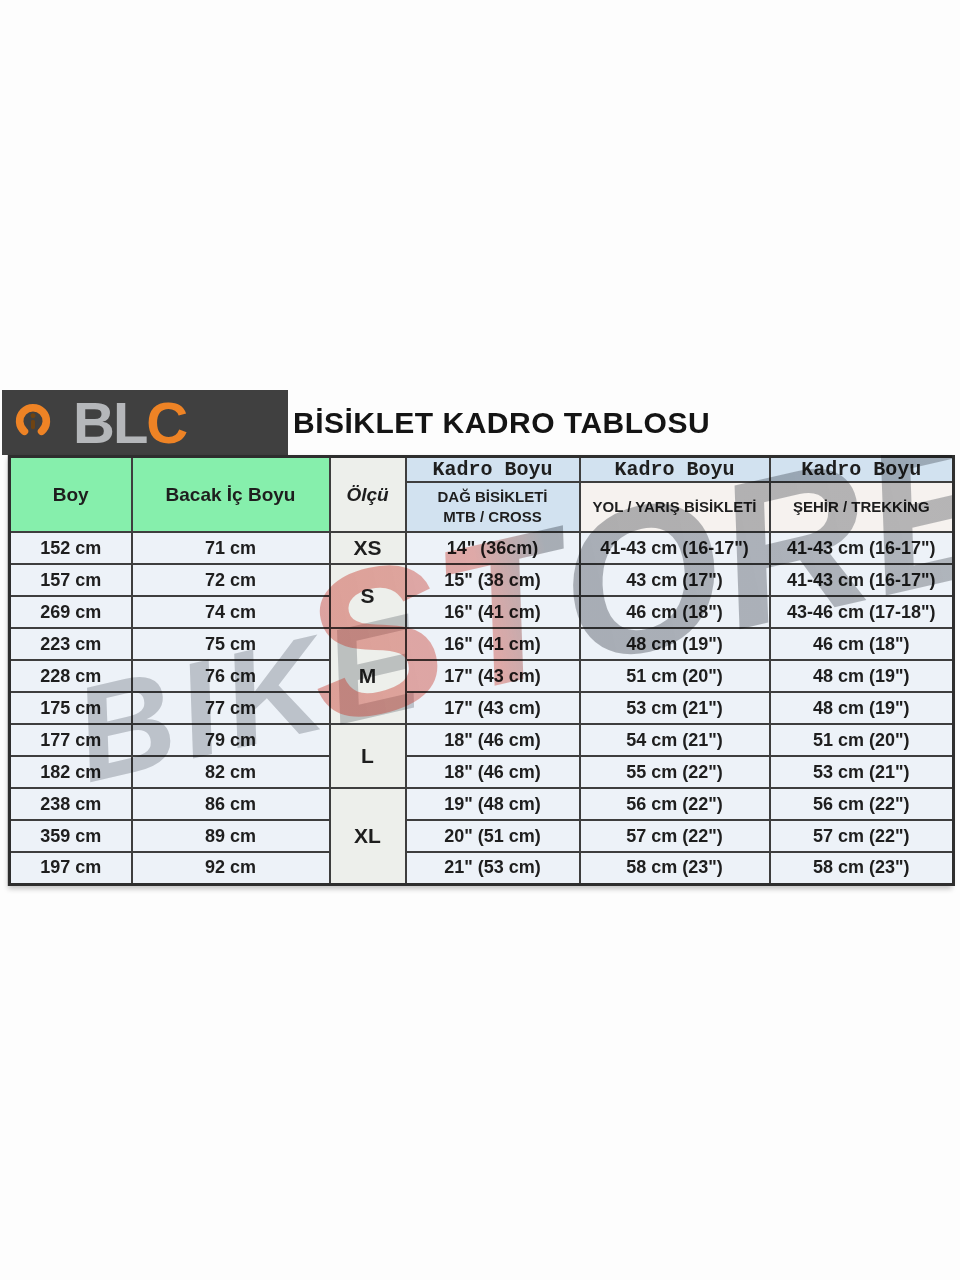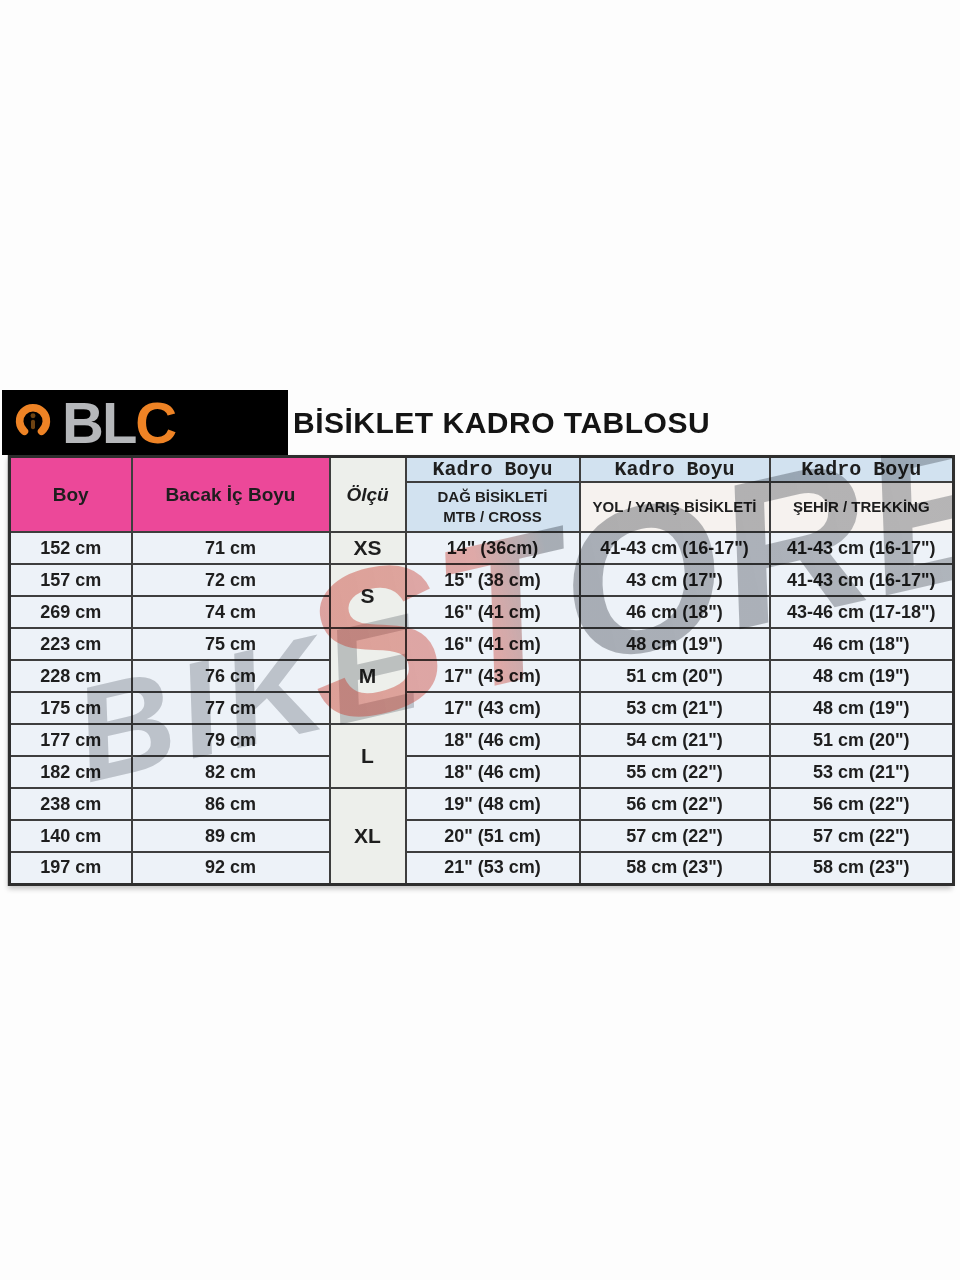--- a/index.html
+++ b/index.html
@@ -9,23 +9,23 @@
     font-family: "Liberation Sans", sans-serif;
     position: relative;
     overflow: hidden;
   }
   .page { position: absolute; inset: 0; }
 
   
   .logo-bar {
     position: absolute; left: 2px; top: 390px;
     width: 286px; height: 65px;
-    background: #000000;
+    background: #404040;
     display: flex; align-items: center;
-    padding-left: 10px; gap: 8px;
+    padding-left: 10px; gap: 19px;
   }
   .logo-icon { flex: 0 0 auto; }
   .logo-text { font-size: 58px; font-weight: bold; line-height: 1; letter-spacing: -2px; }
   .logo-bl { color: #b5b7ba; }
   .logo-c  { color: #ee8325; }
 
   
   .page-title {
     position: absolute; left: 293px; top: 390px; height: 65px;
     display: flex; align-items: center;
@@ -46,21 +46,21 @@
   .size-table th, .size-table td {
     border: 2px solid #3e3e3e;
     text-align: center; vertical-align: middle;
     overflow: hidden; white-space: nowrap;
     color: #1e1e1e;
   }
   thead tr.hr1 { height: 23px; }
   thead tr.hr2 { height: 50px; }
   tbody tr { height: 32px; }
 
-  .h-main  { background: #ec4899; font-size: 19px; }
+  .h-main  { background: #86efac; font-size: 19px; }
   .h-size  { background: #edefeb; font-size: 19px; font-style: italic; }
   .h-blue  { background: #d2e2f0; }
   .h-kadro { font-size: 20px; font-family: Liberation Mono, monospace; }
   .h-sub   { font-size: 15px; line-height: 1.35; }
   .h-pink  { background: #f6f2ef; }
 
   td.cell    { background: #edf2f8; font-size: 18px; font-weight: 700; }
   td.c-size  { background: #edefeb; font-size: 21px; }
 
   
@@ -203,21 +203,21 @@
           </tr>
           <tr>
             <td class="cell c-boy">238 cm</td>
             <td class="cell c-bacak">86 cm</td>
             <td class="cell c-size" rowspan="3">XL</td>
             <td class="cell c-mtb">19" (48 cm)</td>
             <td class="cell c-yol">56 cm (22")</td>
             <td class="cell c-sehir">56 cm (22")</td>
           </tr>
           <tr>
-            <td class="cell c-boy">140 cm</td>
+            <td class="cell c-boy">359 cm</td>
             <td class="cell c-bacak">89 cm</td>
             <td class="cell c-mtb">20" (51 cm)</td>
             <td class="cell c-yol">57 cm (22")</td>
             <td class="cell c-sehir">57 cm (22")</td>
           </tr>
           <tr>
             <td class="cell c-boy">197 cm</td>
             <td class="cell c-bacak">92 cm</td>
             <td class="cell c-mtb">21" (53 cm)</td>
             <td class="cell c-yol">58 cm (23")</td>

